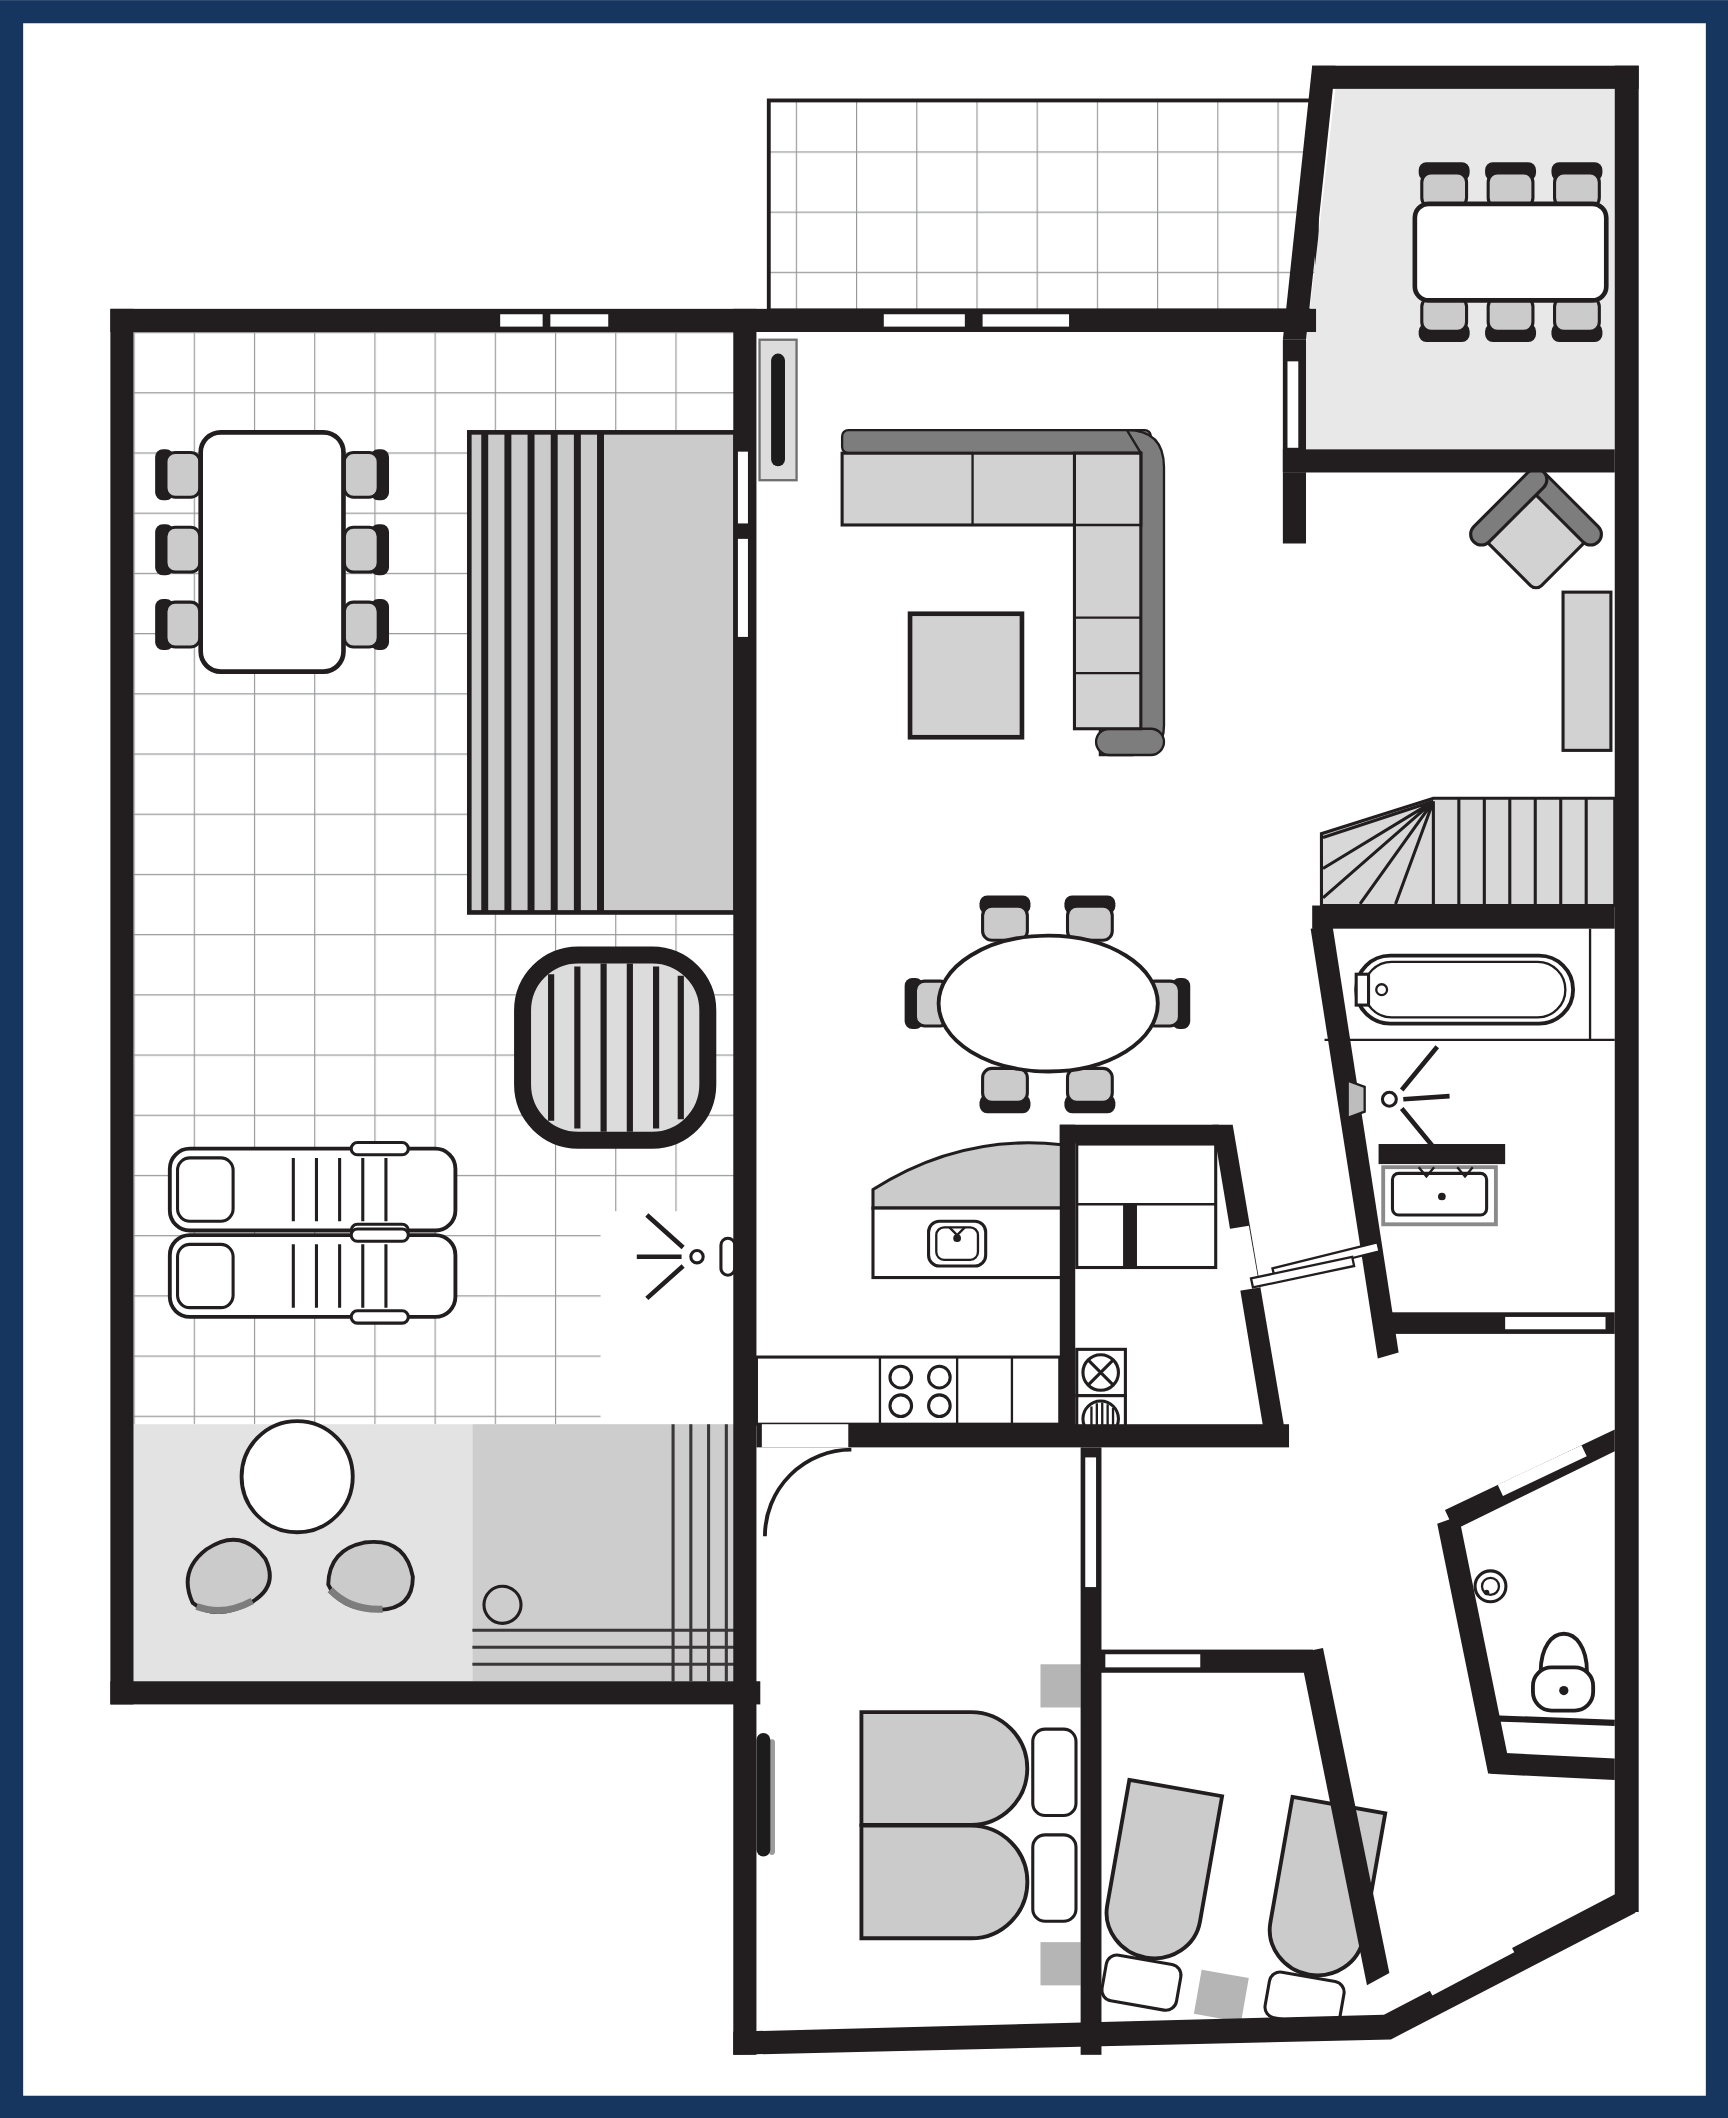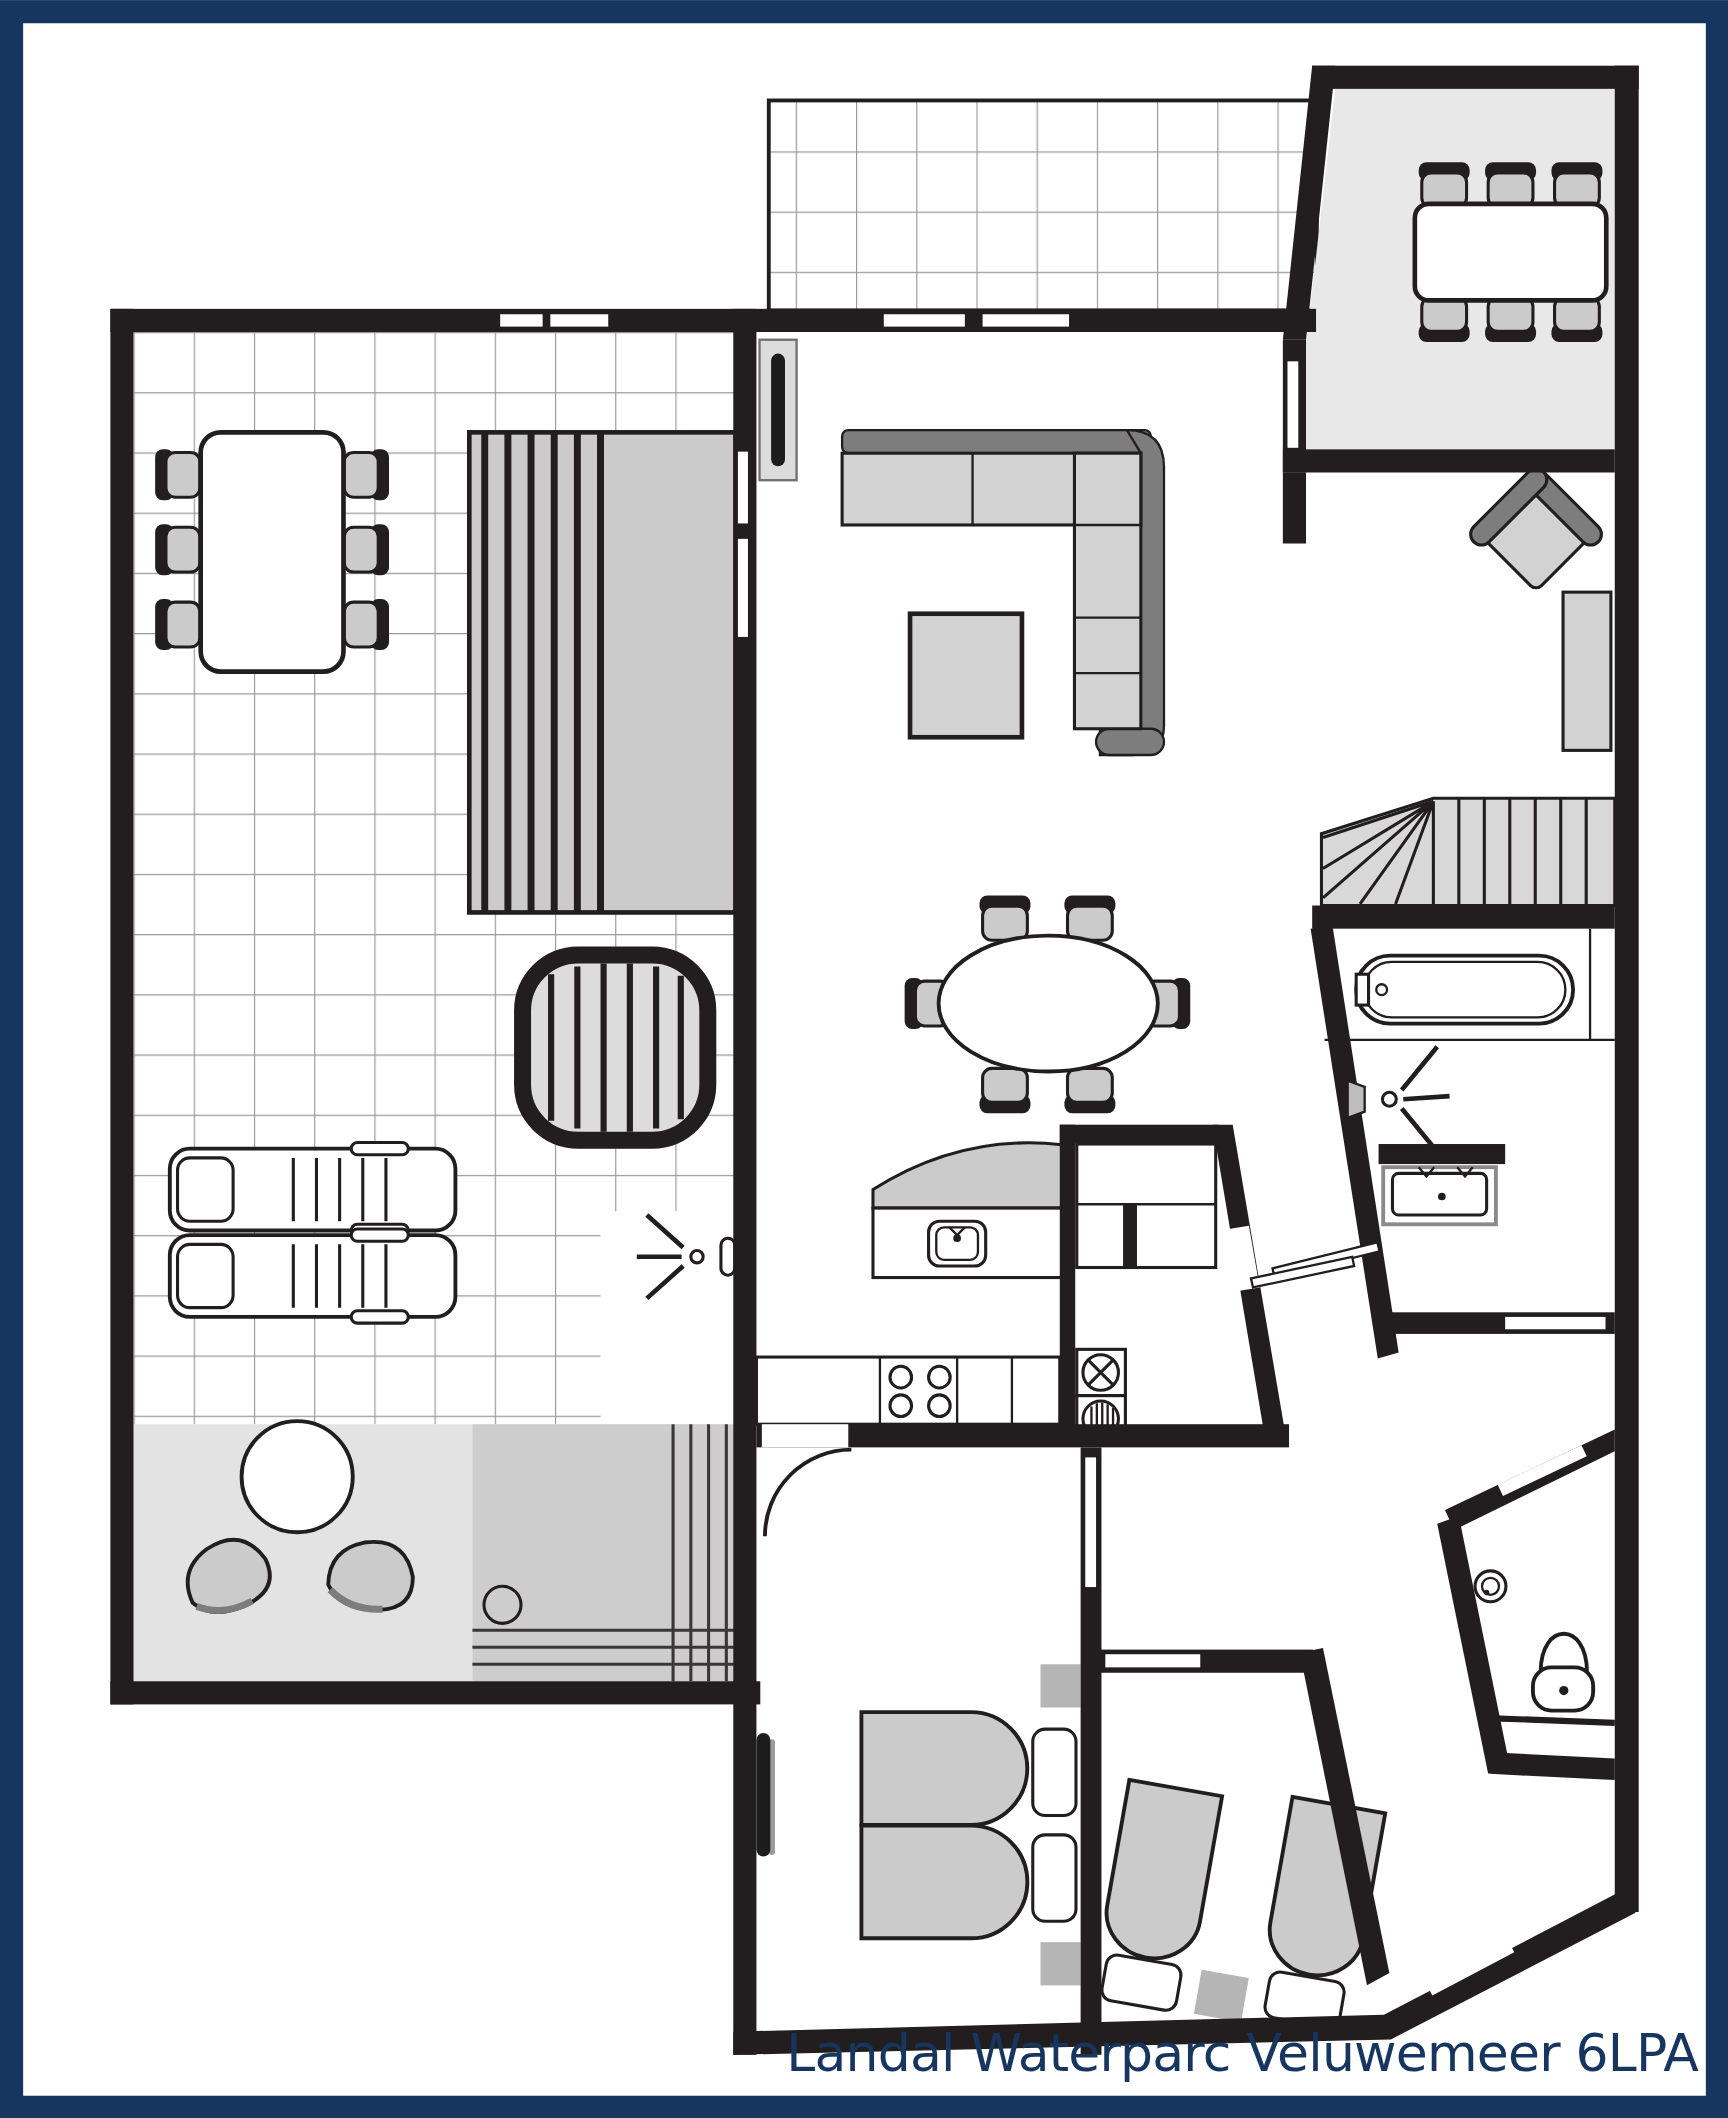--- a/index.html
+++ b/index.html
@@ -266,15 +266,14 @@
     <circle cx="1926" cy="2063" r="3.5" fill="var(--pal-ink,#221e1f)"></circle>
     <g>
       <path d="M1996,2166 C1996,2100 2056,2100 2056,2166 Z" fill="#fff" stroke="var(--pal-ink,#221e1f)" stroke-width="5"></path>
       <rect x="1986" y="2160" width="78" height="56" rx="24" fill="#fff" stroke="var(--pal-ink,#221e1f)" stroke-width="5"></rect>
       <circle cx="2026" cy="2190" r="6" fill="var(--pal-ink,#221e1f)"></circle>
     </g>
     <path d="M1935,2226 L2092,2232" stroke="var(--pal-ink,#221e1f)" stroke-width="8"></path>
   </g>
 </svg>
 
-<div class="plan-title">Landal Waterparc Veluwemeer 6LPA</div>
 </div>
 
 
 </body></html>

